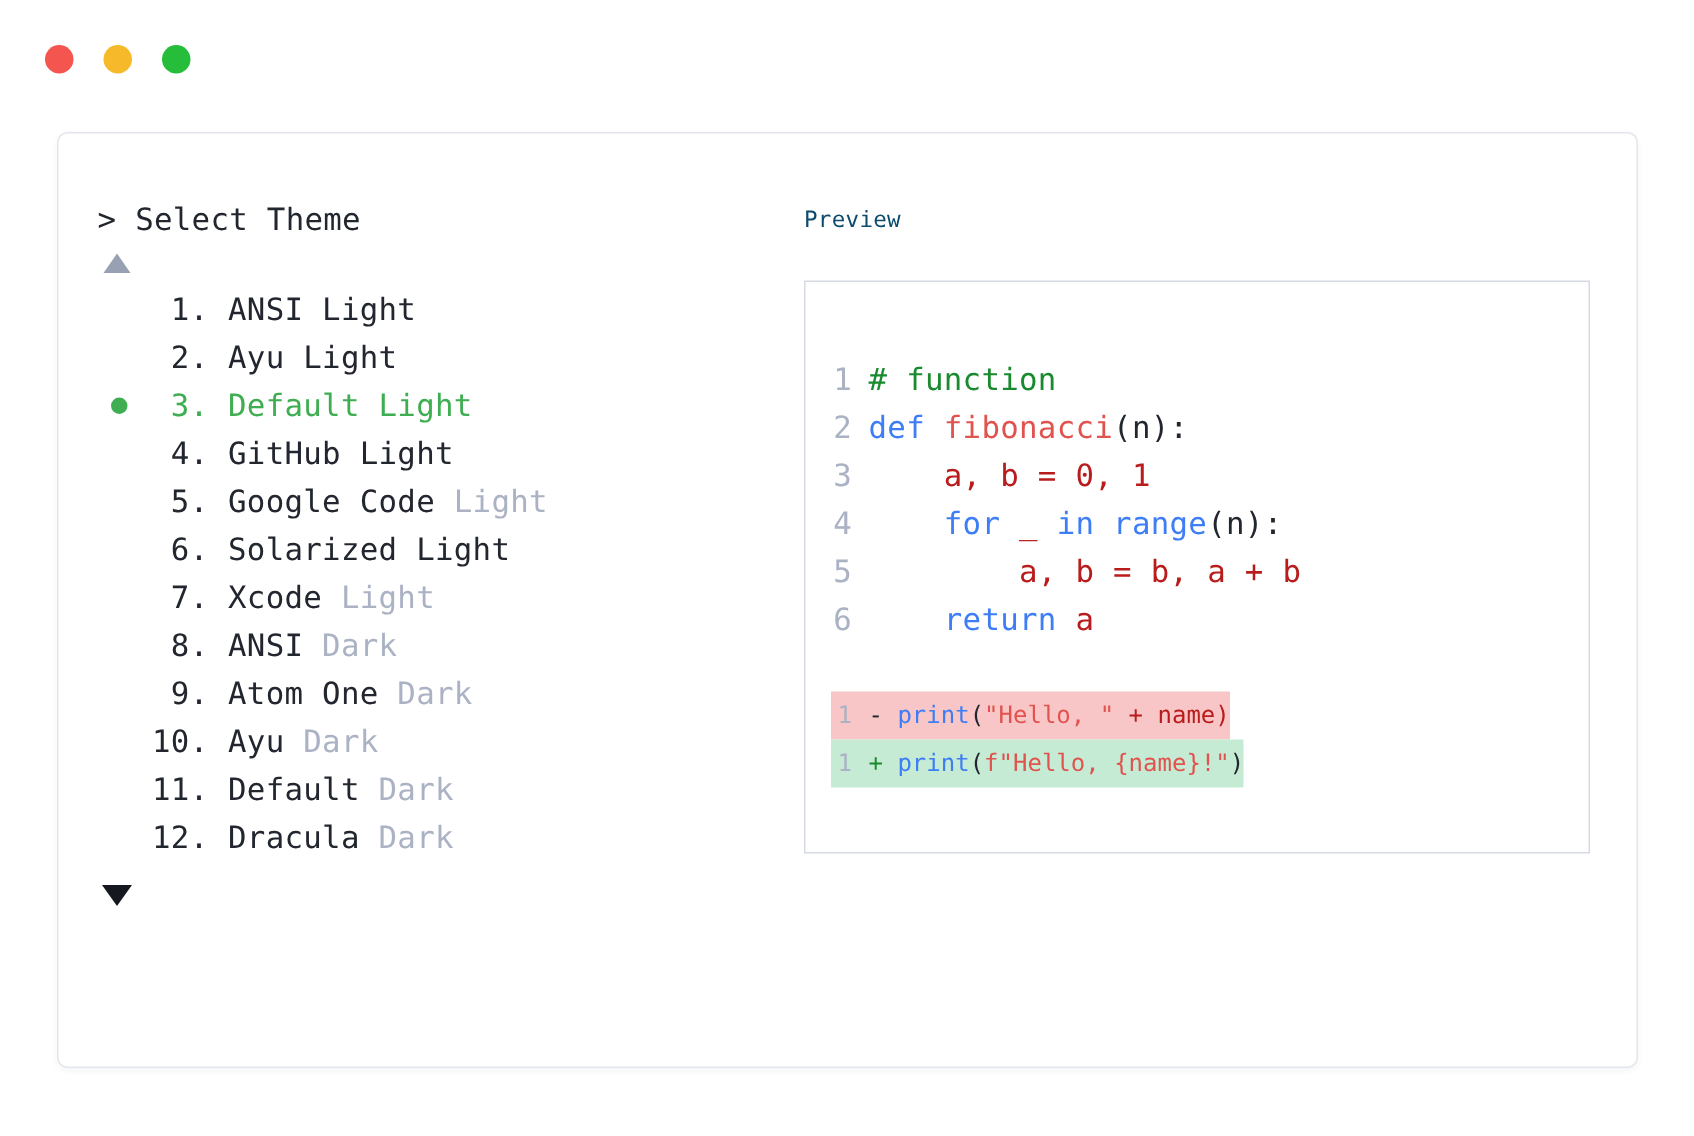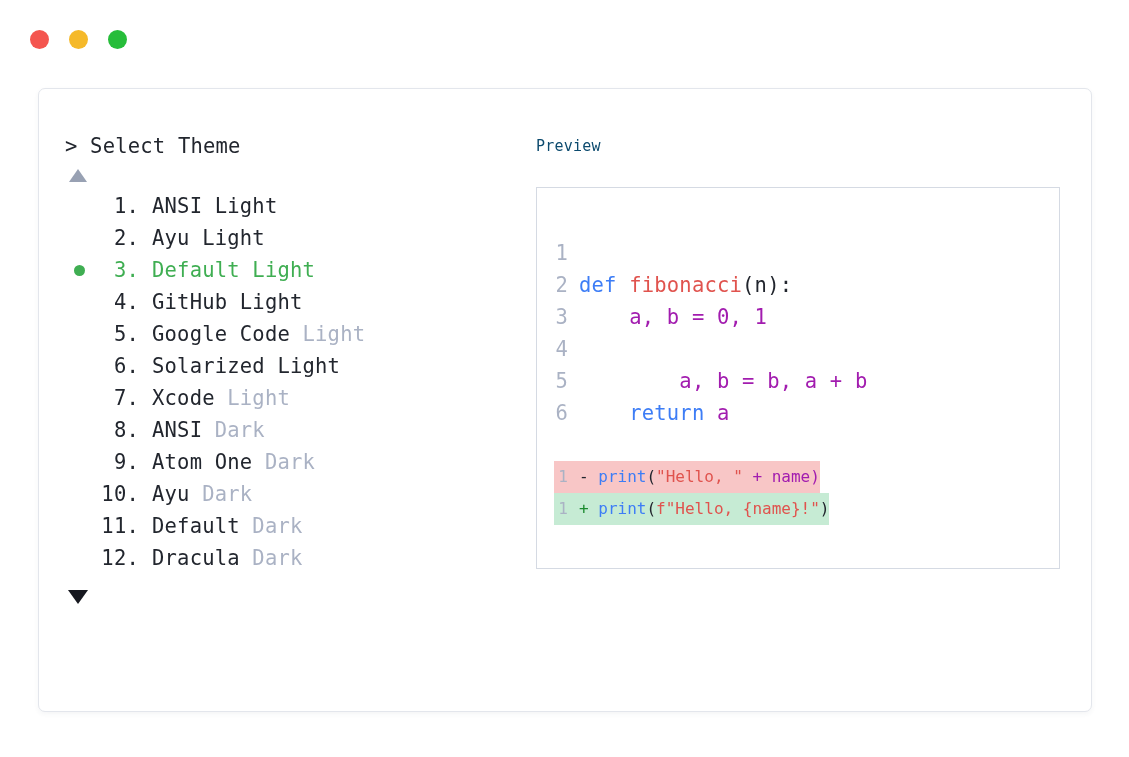--- a/index.html
+++ b/index.html
@@ -187,21 +187,21 @@
     color: #aab2c4;
     width: 14px;
     flex: 0 0 14px;
     text-align: right;
     margin-right: 11px;
   }
   .code-body { white-space: pre; }
   .code-spacer { height: 32px; }
 
   
-  .t-plain   { color: #a21caf; margin-top: 20px; }
+  .t-plain   { color: #b91c1c; margin-top: 20px; }
   .t-comment { color: #1a8a2e; }
   .t-kw      { color: #3d7df6; }
   .t-fn      { color: #e0534e; margin-top: 12px; }
   .t-str     { color: #e0534e; }
   .t-punct   { color: #22262e; }
 
   
   .diff-row { display: flex; align-items: center; height: 32px; }
   .diff-hl { display: inline-block; height: 32px; line-height: 32px; }
   .diff-hl.minus { background: #f8c6c6; }
@@ -242,24 +242,24 @@
         </ul>
 
       <div class="scroll-arrow-down"></div>
     </div>
 
 
     <div class="right-col">
       <div class="preview-title">Preview</div>
       <div class="preview-box">
         <div class="code-area" id="code-area">
-            <div class="code-line"><span class="ln">1</span></div>
+            <div class="code-line"><span class="ln">1</span><span class="code-body"><span class="t-comment"># function</span></span></div>
             <div class="code-line"><span class="ln">2</span><span class="code-body"><span class="t-kw">def </span><span class="t-fn">fibonacci</span><span class="t-punct">(n):</span></span></div>
             <div class="code-line"><span class="ln">3</span><span class="code-body"><span class="t-plain">    a, b = 0, 1</span></span></div>
-            <div class="code-line"><span class="ln">4</span></div>
+            <div class="code-line"><span class="ln">4</span><span class="code-body"><span class="t-plain">    </span><span class="t-kw">for</span><span class="t-plain"> _ </span><span class="t-kw">in range</span><span class="t-punct">(n):</span></span></div>
             <div class="code-line"><span class="ln">5</span><span class="code-body"><span class="t-plain">        a, b = b, a + b</span></span></div>
             <div class="code-line"><span class="ln">6</span><span class="code-body"><span class="t-plain">    </span><span class="t-kw">return</span><span class="t-plain"> a</span></span></div>
             <div class="code-spacer"></div>
             <div class="diff-row">
               <span class="diff-hl minus" style="background: rgb(248, 198, 198);"><span class="ln" style="display: inline-block;">1</span><span class="diff-sign">- </span><span class="t-kw">print</span><span class="t-punct">(</span><span class="t-str">"Hello, "</span><span class="t-plain"> + name)</span></span>
             </div>
             <div class="diff-row">
               <span class="diff-hl plus" style="background: rgb(198, 235, 212);"><span class="ln" style="display: inline-block;">1</span><span class="diff-sign plus-sign">+ </span><span class="t-kw">print</span><span class="t-punct">(</span><span class="t-str">f"Hello, {name}!"</span><span class="t-punct">)</span></span>
             </div>
           </div>

